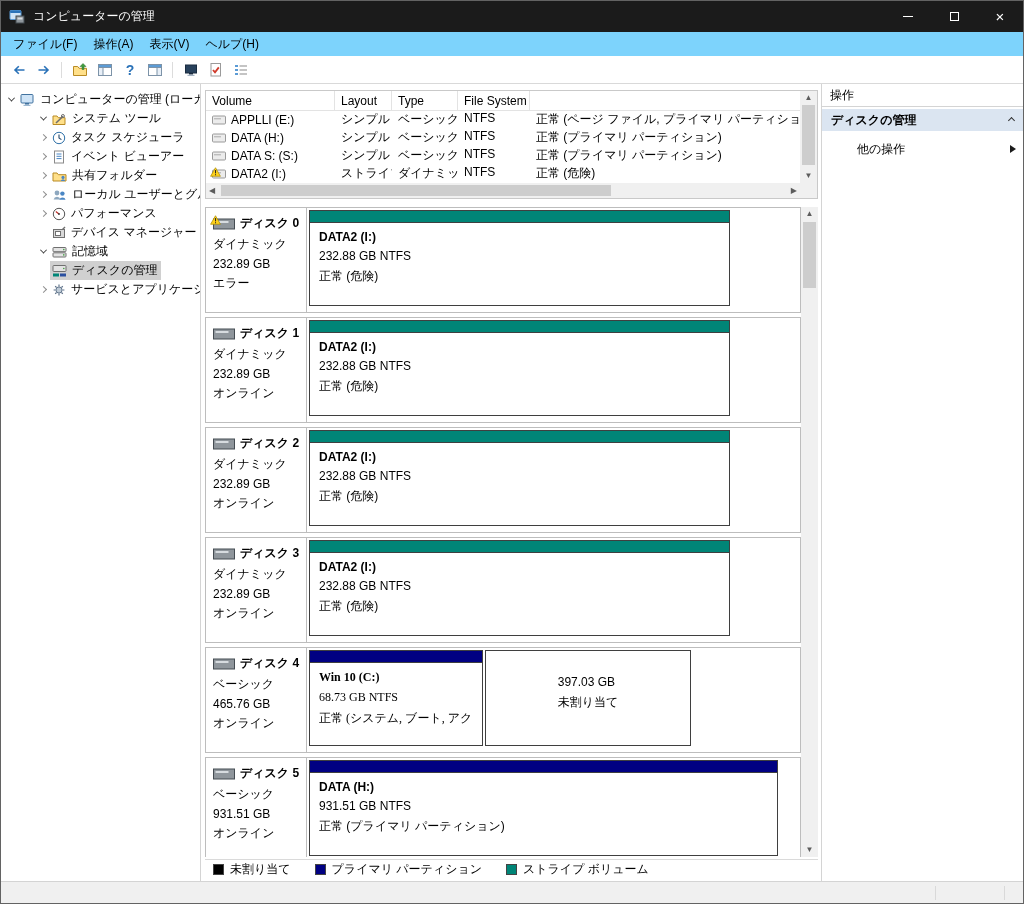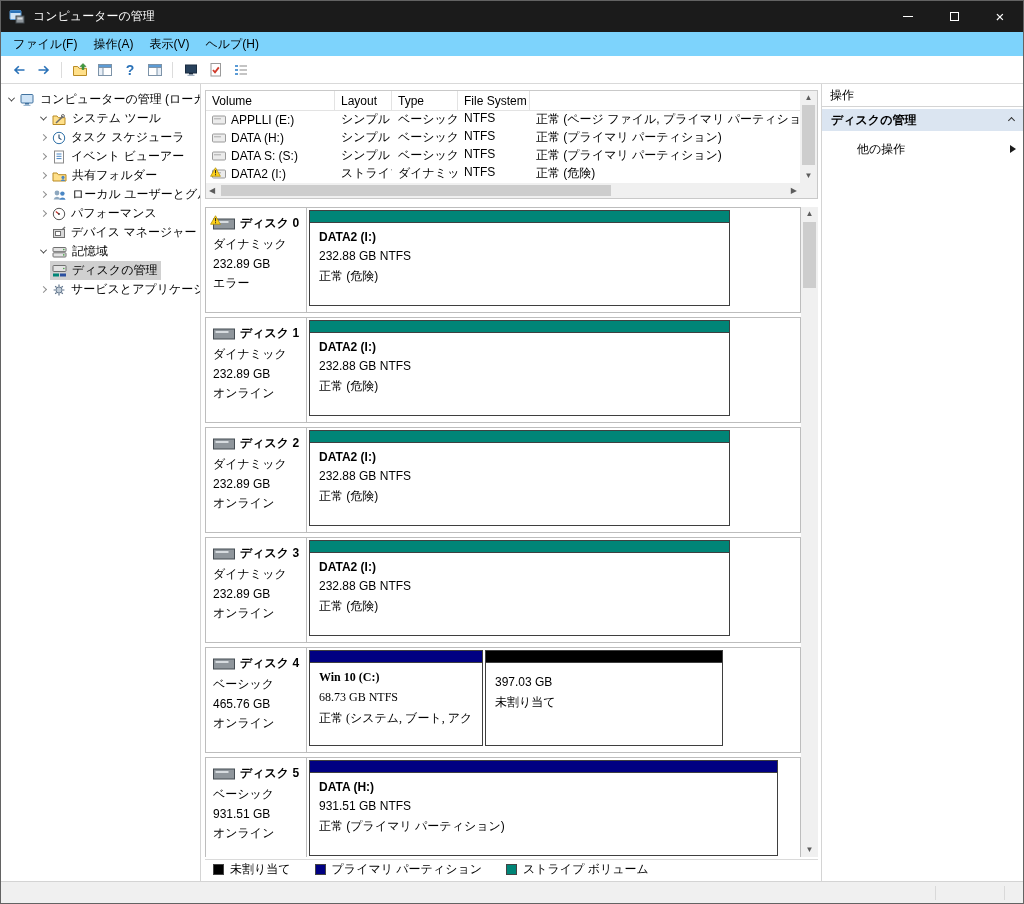--- a/index.html
+++ b/index.html
@@ -603,21 +603,21 @@
             </div>
             <div class="parts">
               <div class="part" style="width:174px;font-family:Liberation Serif, serif;">
                 <div class="part-band band-primary"></div>
                 <div class="part-body">
                   <div class="part-label">Win 10 (C:)</div>
                   <div>68.73 GB NTFS</div>
                   <div>正常 (システム, ブート, アクティブ, クラッシュ</div>
                 </div>
               </div>
-              <div class="part" style="width:238px;">
+              <div class="part" style="width:206px;align-items:center;">
                 <div class="part-band band-unalloc"></div>
                 <div class="part-body">
                   <div class="part-label"></div>
                   <div>397.03 GB</div>
                   <div>未割り当て</div>
                 </div>
               </div>
             </div>
           </div>
 

